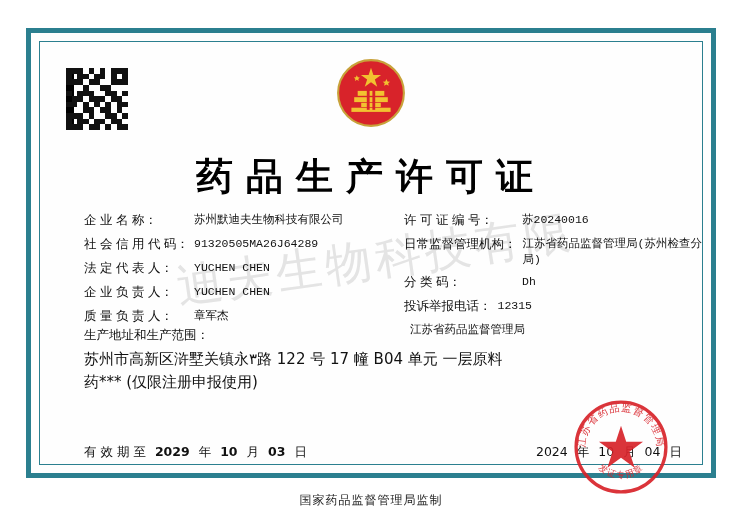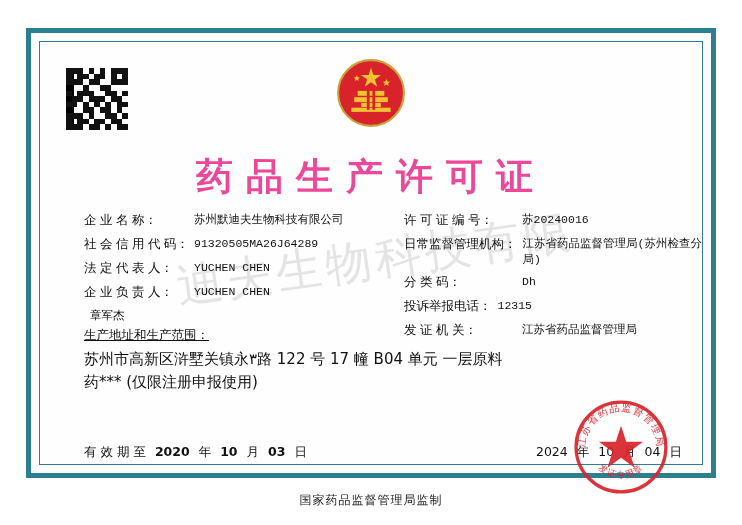--- a/index.html
+++ b/index.html
@@ -69,21 +69,21 @@
     width: 70px; height: 70px;
     z-index: 4;
   }
   
   .title {
     position: absolute;
     left: 0; right: 0; top: 152px;
     text-align: center;
     font-size: 37px;
     letter-spacing: 13px;
-    color: #ec4899;
+    color: #000000;
     font-family: "DejaVu Sans", sans-serif;
     font-weight: bold;
     z-index: 6;
   }
   
   .col-left {
     position: absolute;
     left: 84px; top: 212px;
     width: 300px;
     z-index: 6;
@@ -125,21 +125,20 @@
   }
   .col-right .lbl.nospread { display: inline-block; width: auto; }
 
   .scope-title {
     position: absolute;
     left: 84px; top: 327px;
     font-size: 12.5px;
     font-family: "DejaVu Sans", sans-serif;
     color: #111;
     z-index: 6;
-    text-decoration: underline;
   }
   .scope-body {
     position: absolute;
     left: 84px; top: 348px;
     width: 420px;
     font-size: 15px;
     line-height: 1.5;
     color: #111;
     font-family: "DejaVu Sans", sans-serif;
     z-index: 6;
@@ -347,20 +346,21 @@
     </div>
     <div class="row">
       <span class="lbl">法 定 代 表 人：</span>
       <span class="val">YUCHEN CHEN</span>
     </div>
     <div class="row">
       <span class="lbl">企 业 负 责 人：</span>
       <span class="val">YUCHEN CHEN</span>
     </div>
     <div class="row">
+      <span class="lbl">质 量 负 责 人：</span>
       <span class="val">章军杰</span>
     </div>
   </div>
 
   <div class="col-right">
     <div class="row">
       <span class="lbl">许 可 证 编 号：</span>
       <span class="val">苏20240016</span>
     </div>
     <div class="row">
@@ -369,21 +369,20 @@
     </div>
     <div class="row">
       <span class="lbl">分 类 码：</span>
       <span class="val">Dh</span>
     </div>
     <div class="row">
       <span class="lbl nospread">投诉举报电话：</span>
       <span class="val">12315</span>
     </div>
     <div class="row">
-      <span class="lbl">发 证 机 关：</span>
       <span class="val">江苏省药品监督管理局</span>
     </div>
   </div>
 
   <div class="scope-title">生产地址和生产范围：</div>
   <div class="scope-body">苏州市高新区浒墅关镇永۳路 122 号 17 幢 B04 单元 一层原料药*** (仅限注册申报使用)</div>
 
   <div class="stamp">
     <svg viewBox="0 0 120 120" width="98" height="98">
       <circle cx="60" cy="60" r="55" fill="none" stroke="#d8232a" stroke-width="4"></circle>
@@ -394,21 +393,21 @@
         <textPath href="#arcTop" startOffset="50%" text-anchor="middle">江苏省药品监督管理局</textPath>
       </text>
       <text fill="#d8232a" font-size="11" font-family="DejaVu Sans, sans-serif" letter-spacing="1.5">
         <textPath href="#arcBot" startOffset="50%" text-anchor="middle">发证专用章</textPath>
       </text>
     </svg>
   </div>
 
   <div class="valid">
     <span>有 效 期 至</span>
-    <span class="v">2020</span>
+    <span class="v">2029</span>
     <span>年</span>
     <span class="v">10</span>
     <span>月</span>
     <span class="v">03</span>
     <span>日</span>
   </div>
 
   <div class="issue">
     <span class="v">2024</span>
     <span>年</span>

